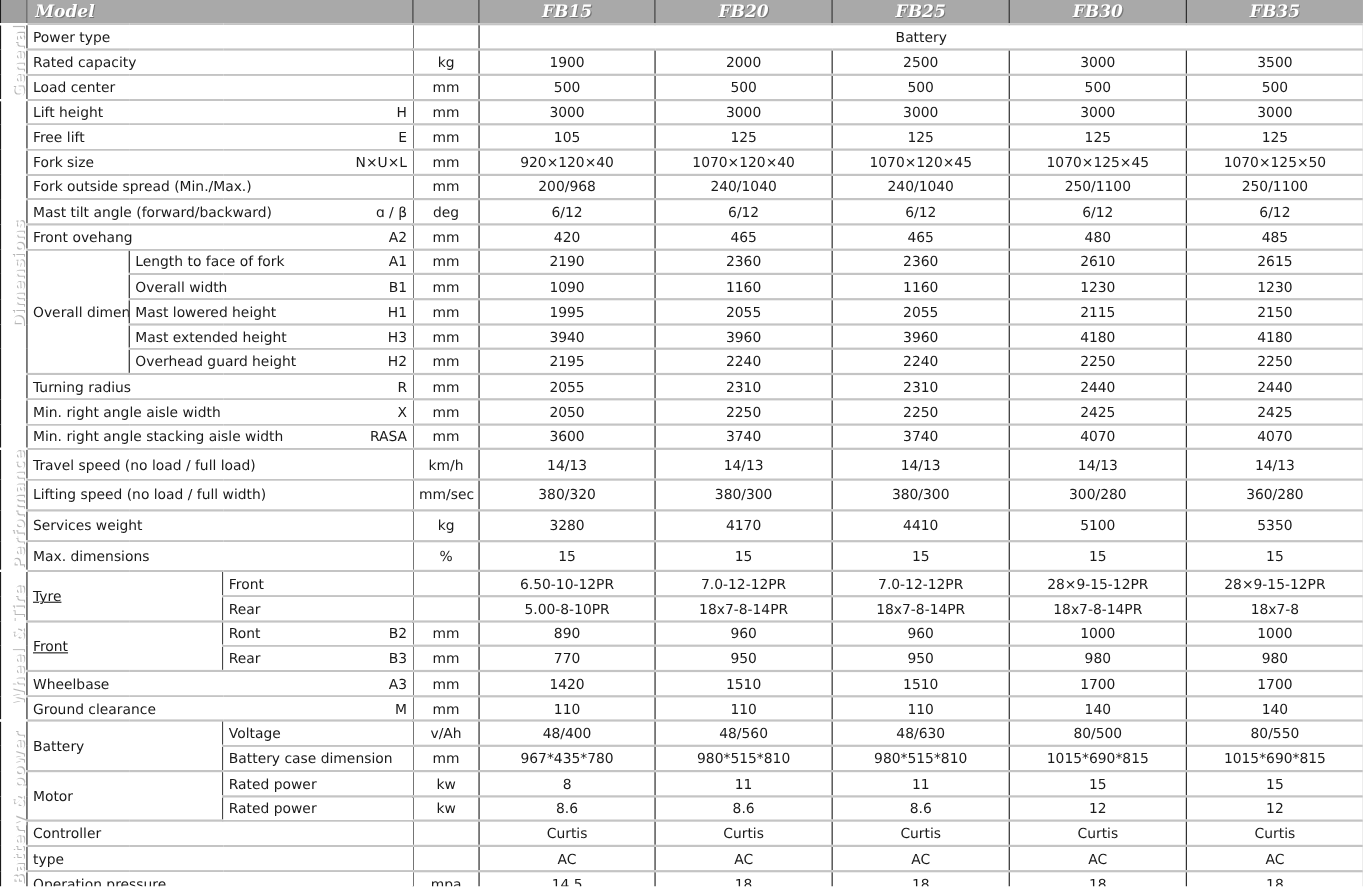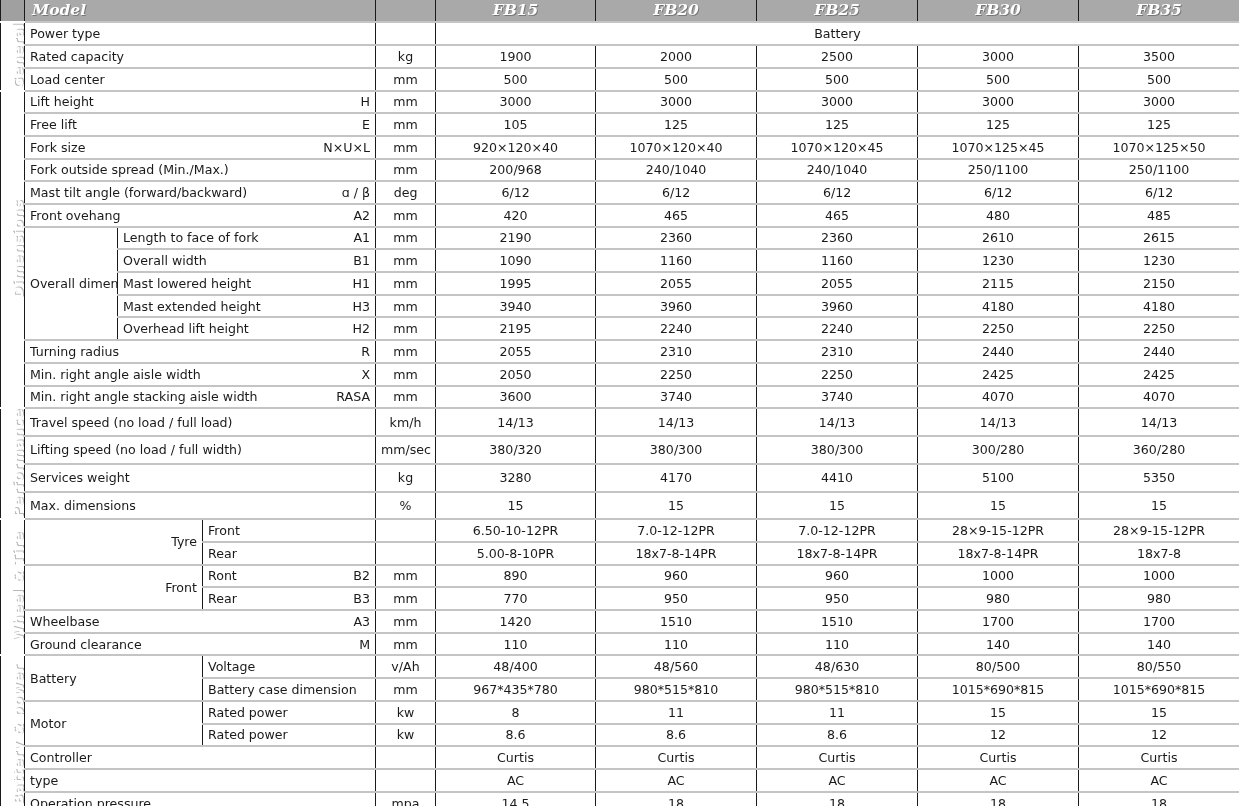--- a/index.html
+++ b/index.html
@@ -75,21 +75,21 @@
   }
   tr.headrow td.hmodel {
     text-align: left;
     padding-left: 7px;
   }
   tr.headrow td.grp {
     background: #a0a0a0;
   }
   td.unit { text-align: center; margin-left: 48px; }
   td.val  { text-align: center; }
-  td.merged-lbl-center { text-align: right; vertical-align: middle; }
+  td.merged-lbl-center { text-align: left; vertical-align: middle; text-decoration: underline; }
   td.merged-lbl-left   { text-align: left;   vertical-align: middle; }
   
   td.lblsym {
     text-align: left;
     position: relative;
     padding-right: 6px;
   }
   td.lblsym .symcode {
     float: right;
     text-align: right;
@@ -240,21 +240,21 @@
         <tr>
           <td class="lblsym" colspan="2"><span class="symcode">H3</span><span>Mast extended height</span></td>
           <td class="unit">mm</td>
           <td class="val">3940</td>
           <td class="val">3960</td>
           <td class="val">3960</td>
           <td class="val">4180</td>
           <td class="val">4180</td>
         </tr>
         <tr>
-          <td class="lblsym" colspan="2"><span class="symcode">H2</span><span>Overhead lift height</span></td>
+          <td class="lblsym" colspan="2"><span class="symcode">H2</span><span>Overhead guard height</span></td>
           <td class="unit">mm</td>
           <td class="val">2195</td>
           <td class="val">2240</td>
           <td class="val">2240</td>
           <td class="val">2250</td>
           <td class="val">2250</td>
         </tr>
         <tr>
           <td class="lblsym" colspan="3"><span class="symcode">R</span><span>Turning radius</span></td>
           <td class="unit">mm</td>

